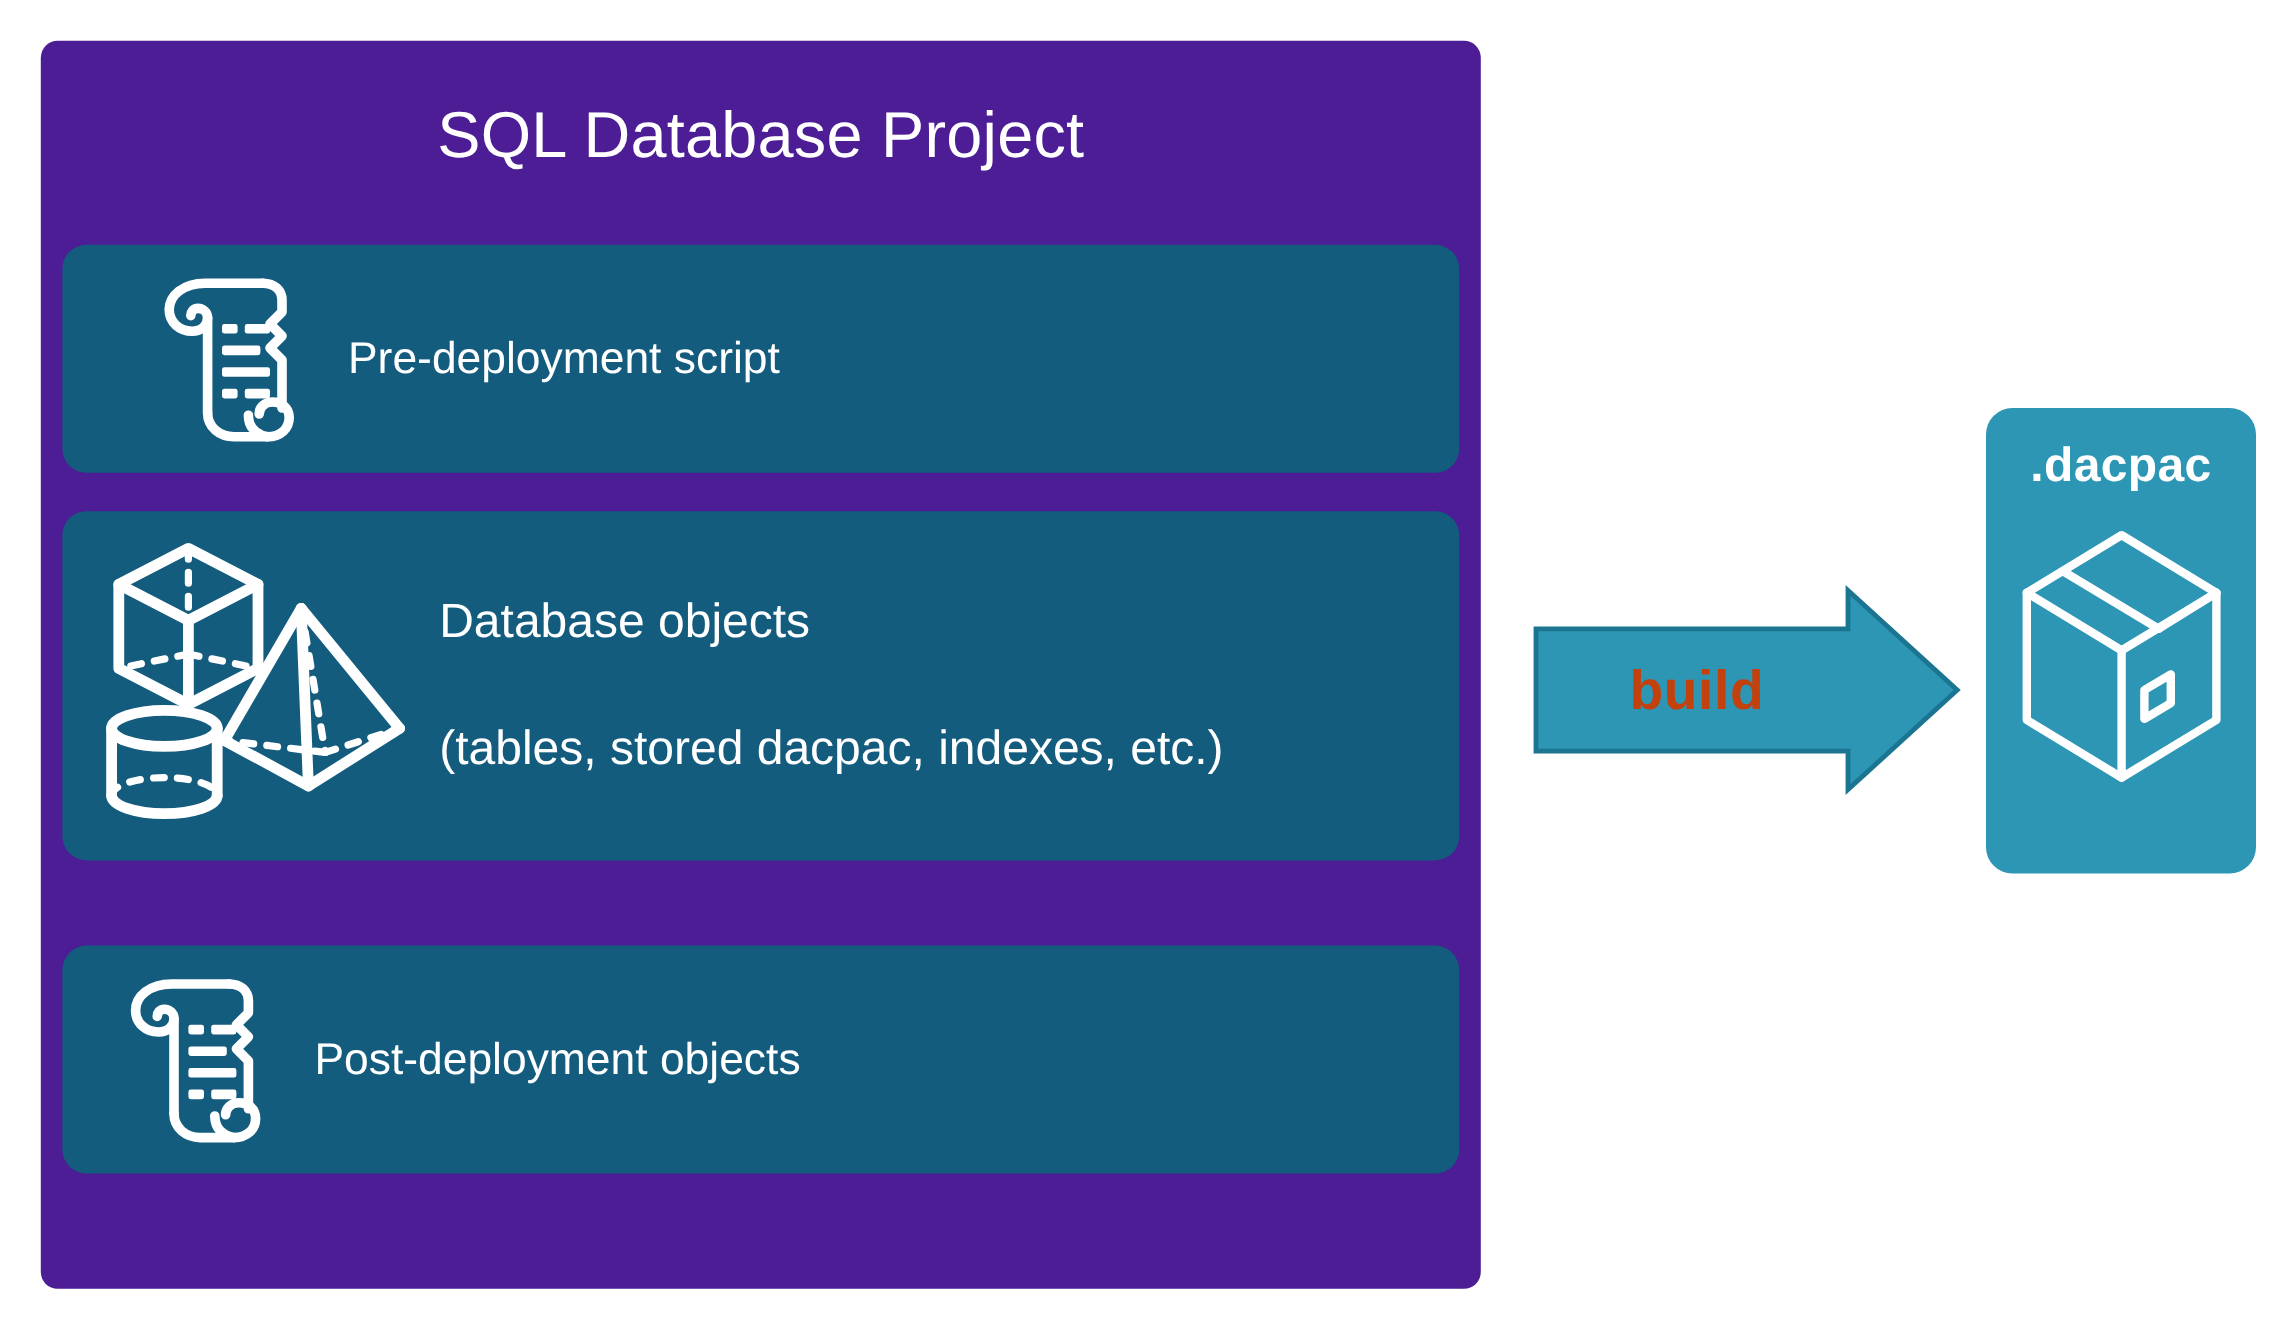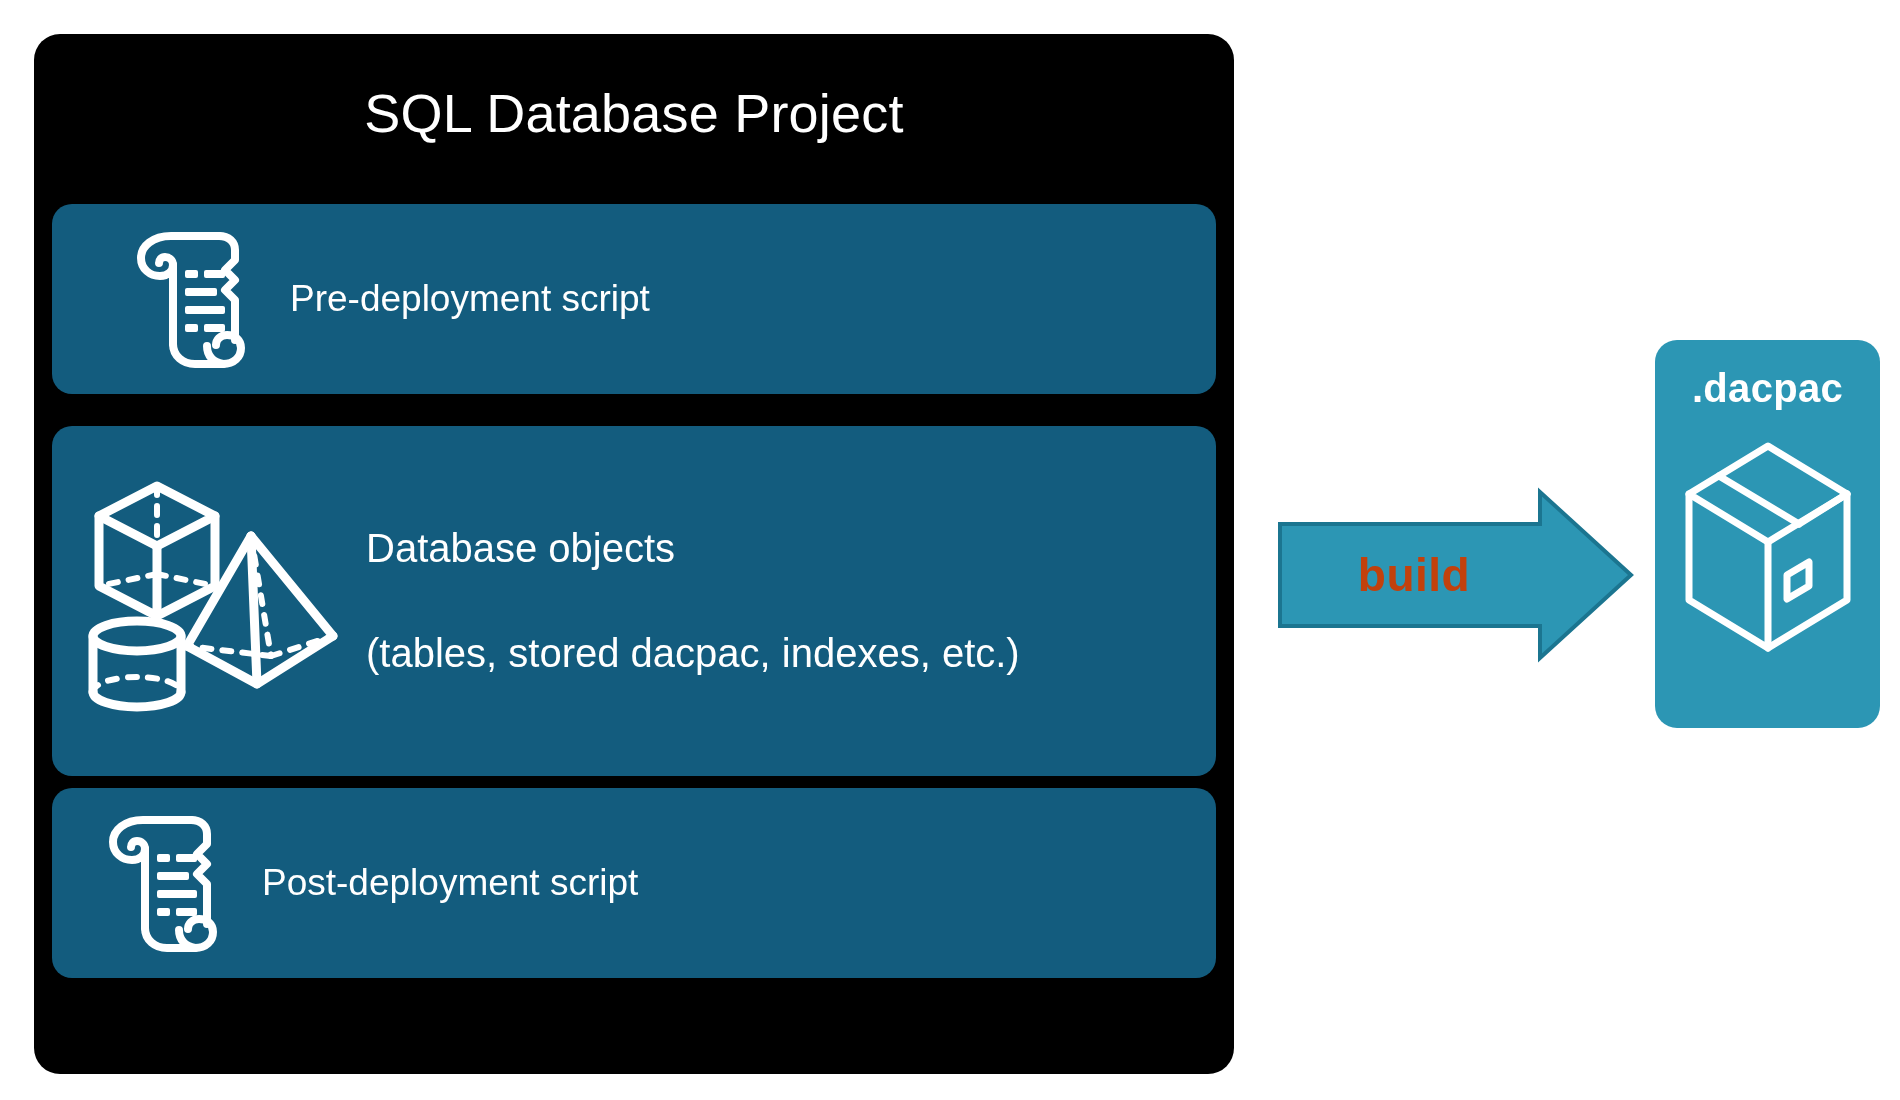--- a/index.html
+++ b/index.html
@@ -6,38 +6,38 @@
   body{
     width:1900px;height:1100px;background:#ffffff;
     font-family:"Liberation Sans", sans-serif;
     overflow:hidden;position:relative;
   }
   .stage{position:absolute;left:0;top:0;width:1900px;height:1100px;}
 
   
   .project-card{
     position:absolute;left:34px;top:34px;width:1200px;height:1040px;
-    background:#000000;border-radius:26px;
+    background:#4c1d95;border-radius:14px;
     box-sizing:border-box;
   }
   .project-title{
     position:absolute;left:0;top:52px;width:1200px;
     text-align:center;color:#ffffff;
     font-size:54px;letter-spacing:.2px;line-height:1;
     white-space:nowrap;
   }
 
   
   .panel{
     position:absolute;left:18px;width:1164px;
     background:#135c7e;border-radius:20px;
     box-sizing:border-box;display:flex;align-items:center;
   }
   .panel-pre  {top:170px;height:190px;padding-left:28px;}
-  .panel-obj  {top:392px;height:350px;}
+  .panel-obj  {top:392px;height:291px;}
   .panel-post {top:754px;height:190px;}
 
   .panel-icon{
     flex:0 0 auto;display:flex;align-items:center;justify-content:center;
   }
   .icon-scroll-wrap{width:200px;margin-left:10px;}
   .icon-shapes-wrap{width:300px;margin-left:14px;}
 
   .panel-text{
     color:#ffffff;font-size:37px;line-height:1.32;
@@ -183,21 +183,21 @@
           <g fill="#ffffff">
             <rect x="58" y="44" width="13" height="8" rx="2"></rect>
             <rect x="77" y="44" width="21" height="8" rx="2"></rect>
             <rect x="58" y="62" width="32" height="8" rx="2"></rect>
             <rect x="58" y="80" width="40" height="8" rx="2"></rect>
             <rect x="58" y="98" width="13" height="8" rx="2"></rect>
             <rect x="77" y="98" width="21" height="8" rx="2"></rect>
           </g>
         </svg>
       </div>
-      <div class="panel-text">Post-deployment script</div>
+      <div class="panel-text">Post-deployment objects</div>
     </div>
 
   </div>
 
   <div class="build-arrow">
     <svg width="355" height="170" viewBox="0 0 355 170" aria-hidden="true">
       <path d="M2 34 H262 V2 L353 85 L262 168 V136 H2 Z" fill="#2c96b4" stroke="#1b7590" stroke-width="4" stroke-linejoin="miter"></path>
     </svg>
   </div>
   <div class="build-label">build</div>

